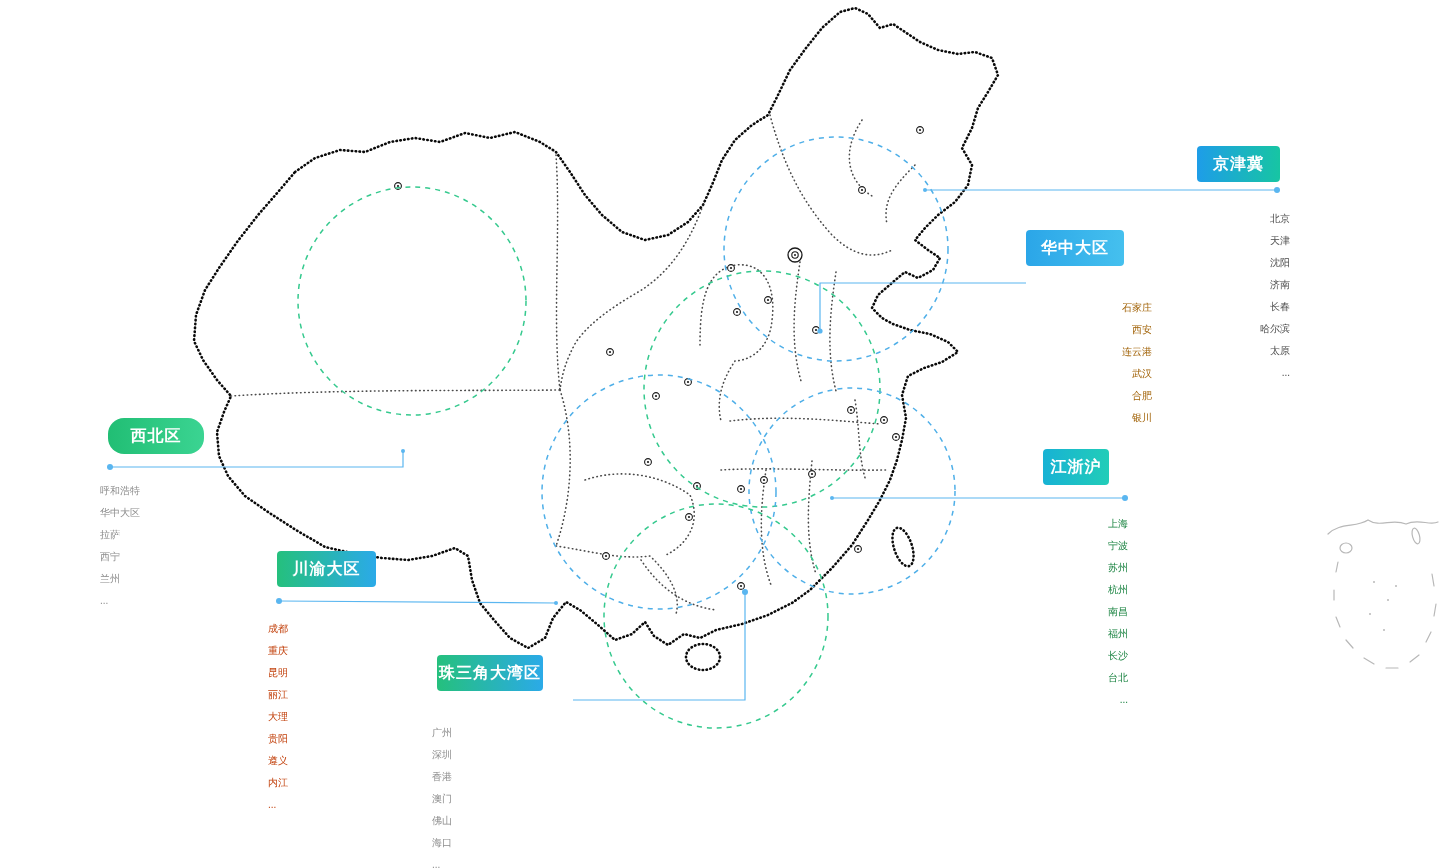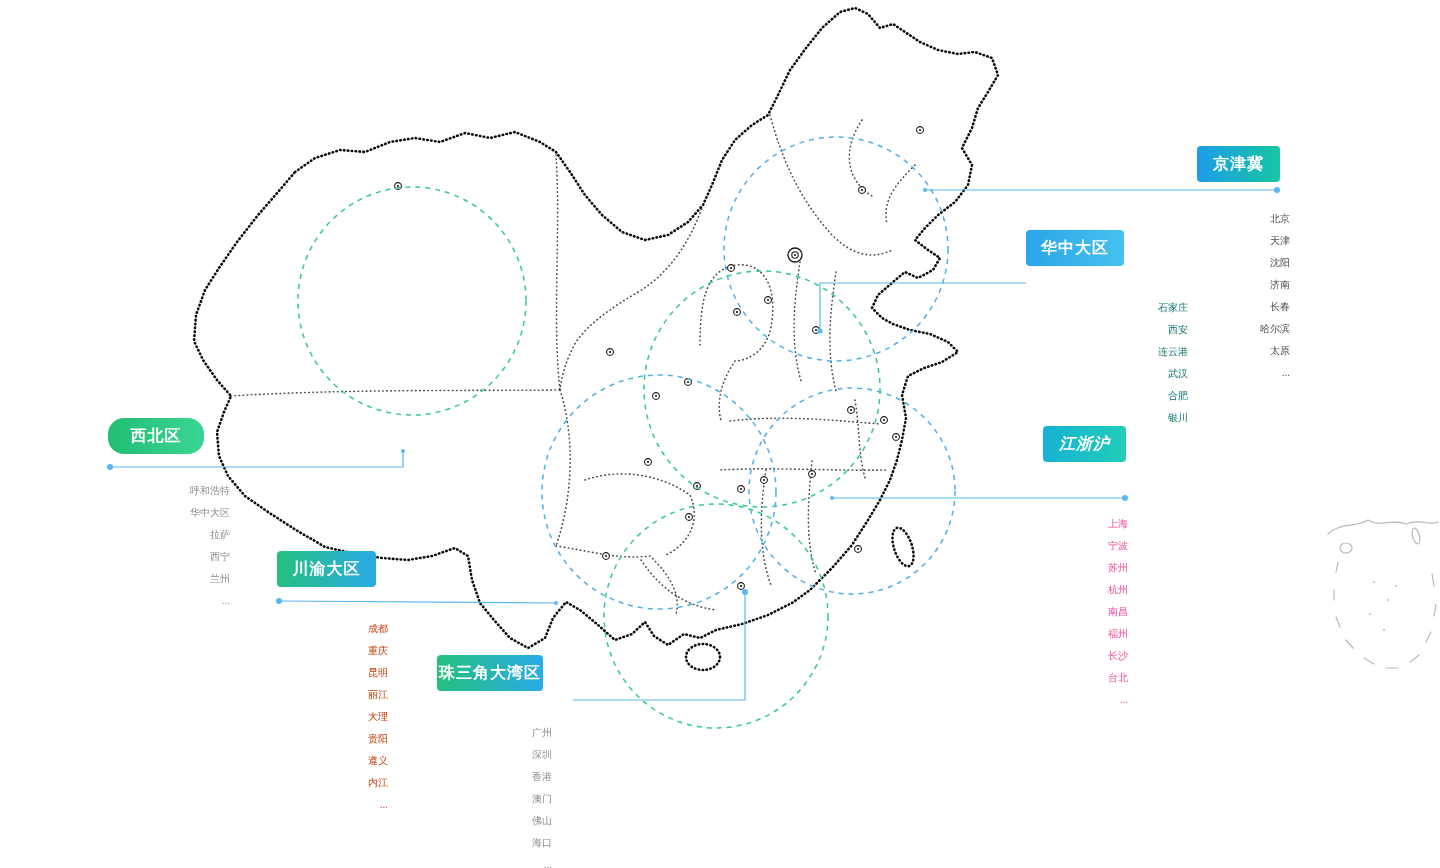--- a/index.html
+++ b/index.html
@@ -11,31 +11,31 @@
   .region-label{
     position:absolute;display:flex;align-items:center;justify-content:center;
     color:#ffffff;font-size:16px;font-weight:bold;letter-spacing:1px;
     border-radius:4px;height:36px;user-select:none;cursor:pointer;
   }
   .label-jingjinji{left:1197px;top:146px;width:83px;background:linear-gradient(90deg,#1E9DE8,#17C5A3);}
   .label-huazhong{left:1026px;top:230px;width:98px;background:linear-gradient(90deg,#2BA6E8,#45C0EE);}
   .label-xibei{left:108px;top:418px;width:96px;background:linear-gradient(90deg,#21BE74,#3BD492);border-radius:16px;}
   .label-chuanyu{left:277px;top:551px;width:99px;background:linear-gradient(90deg,#25C07D,#2BAAE8);text-align:center;}
   .label-zhusanjiao{left:437px;top:655px;width:106px;background:linear-gradient(90deg,#25C07D,#2BAAE8);}
-  .label-jiangzhehu{left:1043px;top:426px;width:83px;background:linear-gradient(90deg,#17B2D4,#22CDB8);font-style:italic;}
+  .label-jiangzhehu{left:1043px;top:449px;width:66px;background:linear-gradient(90deg,#17B2D4,#22CDB8);}
 
   .city-list{position:absolute;font-size:10px;line-height:22px;}
   .city-list.right{text-align:right;}
-  .city-list.left{text-align:right;}
+  .city-list.left{text-align:left;}
   .cities-jingjinji{left:1160px;top:208px;width:130px;color:#4a4a4a;}
-  .cities-huazhong{left:1060px;top:297px;width:128px;color:#0f766e;}
+  .cities-huazhong{left:1024px;top:297px;width:128px;color:#a16207;}
   .cities-xibei{left:100px;top:480px;width:130px;color:#8c8c8c;}
   .cities-chuanyu{left:268px;top:618px;width:120px;color:#c2410c;}
   .cities-zhusanjiao{left:432px;top:722px;width:120px;color:#8c8c8c;}
-  .cities-jiangzhehu{left:1000px;top:513px;width:128px;color:#ec4899;}
+  .cities-jiangzhehu{left:1000px;top:513px;width:128px;color:#15803d;}
   .city{height:22px;}
 </style>
 </head>
 <body>
 
 <div class="stage">
 
   <svg class="map-svg" width="1440" height="868" viewBox="0 0 1440 868">
     <defs>
       <g id="cityMarker">

